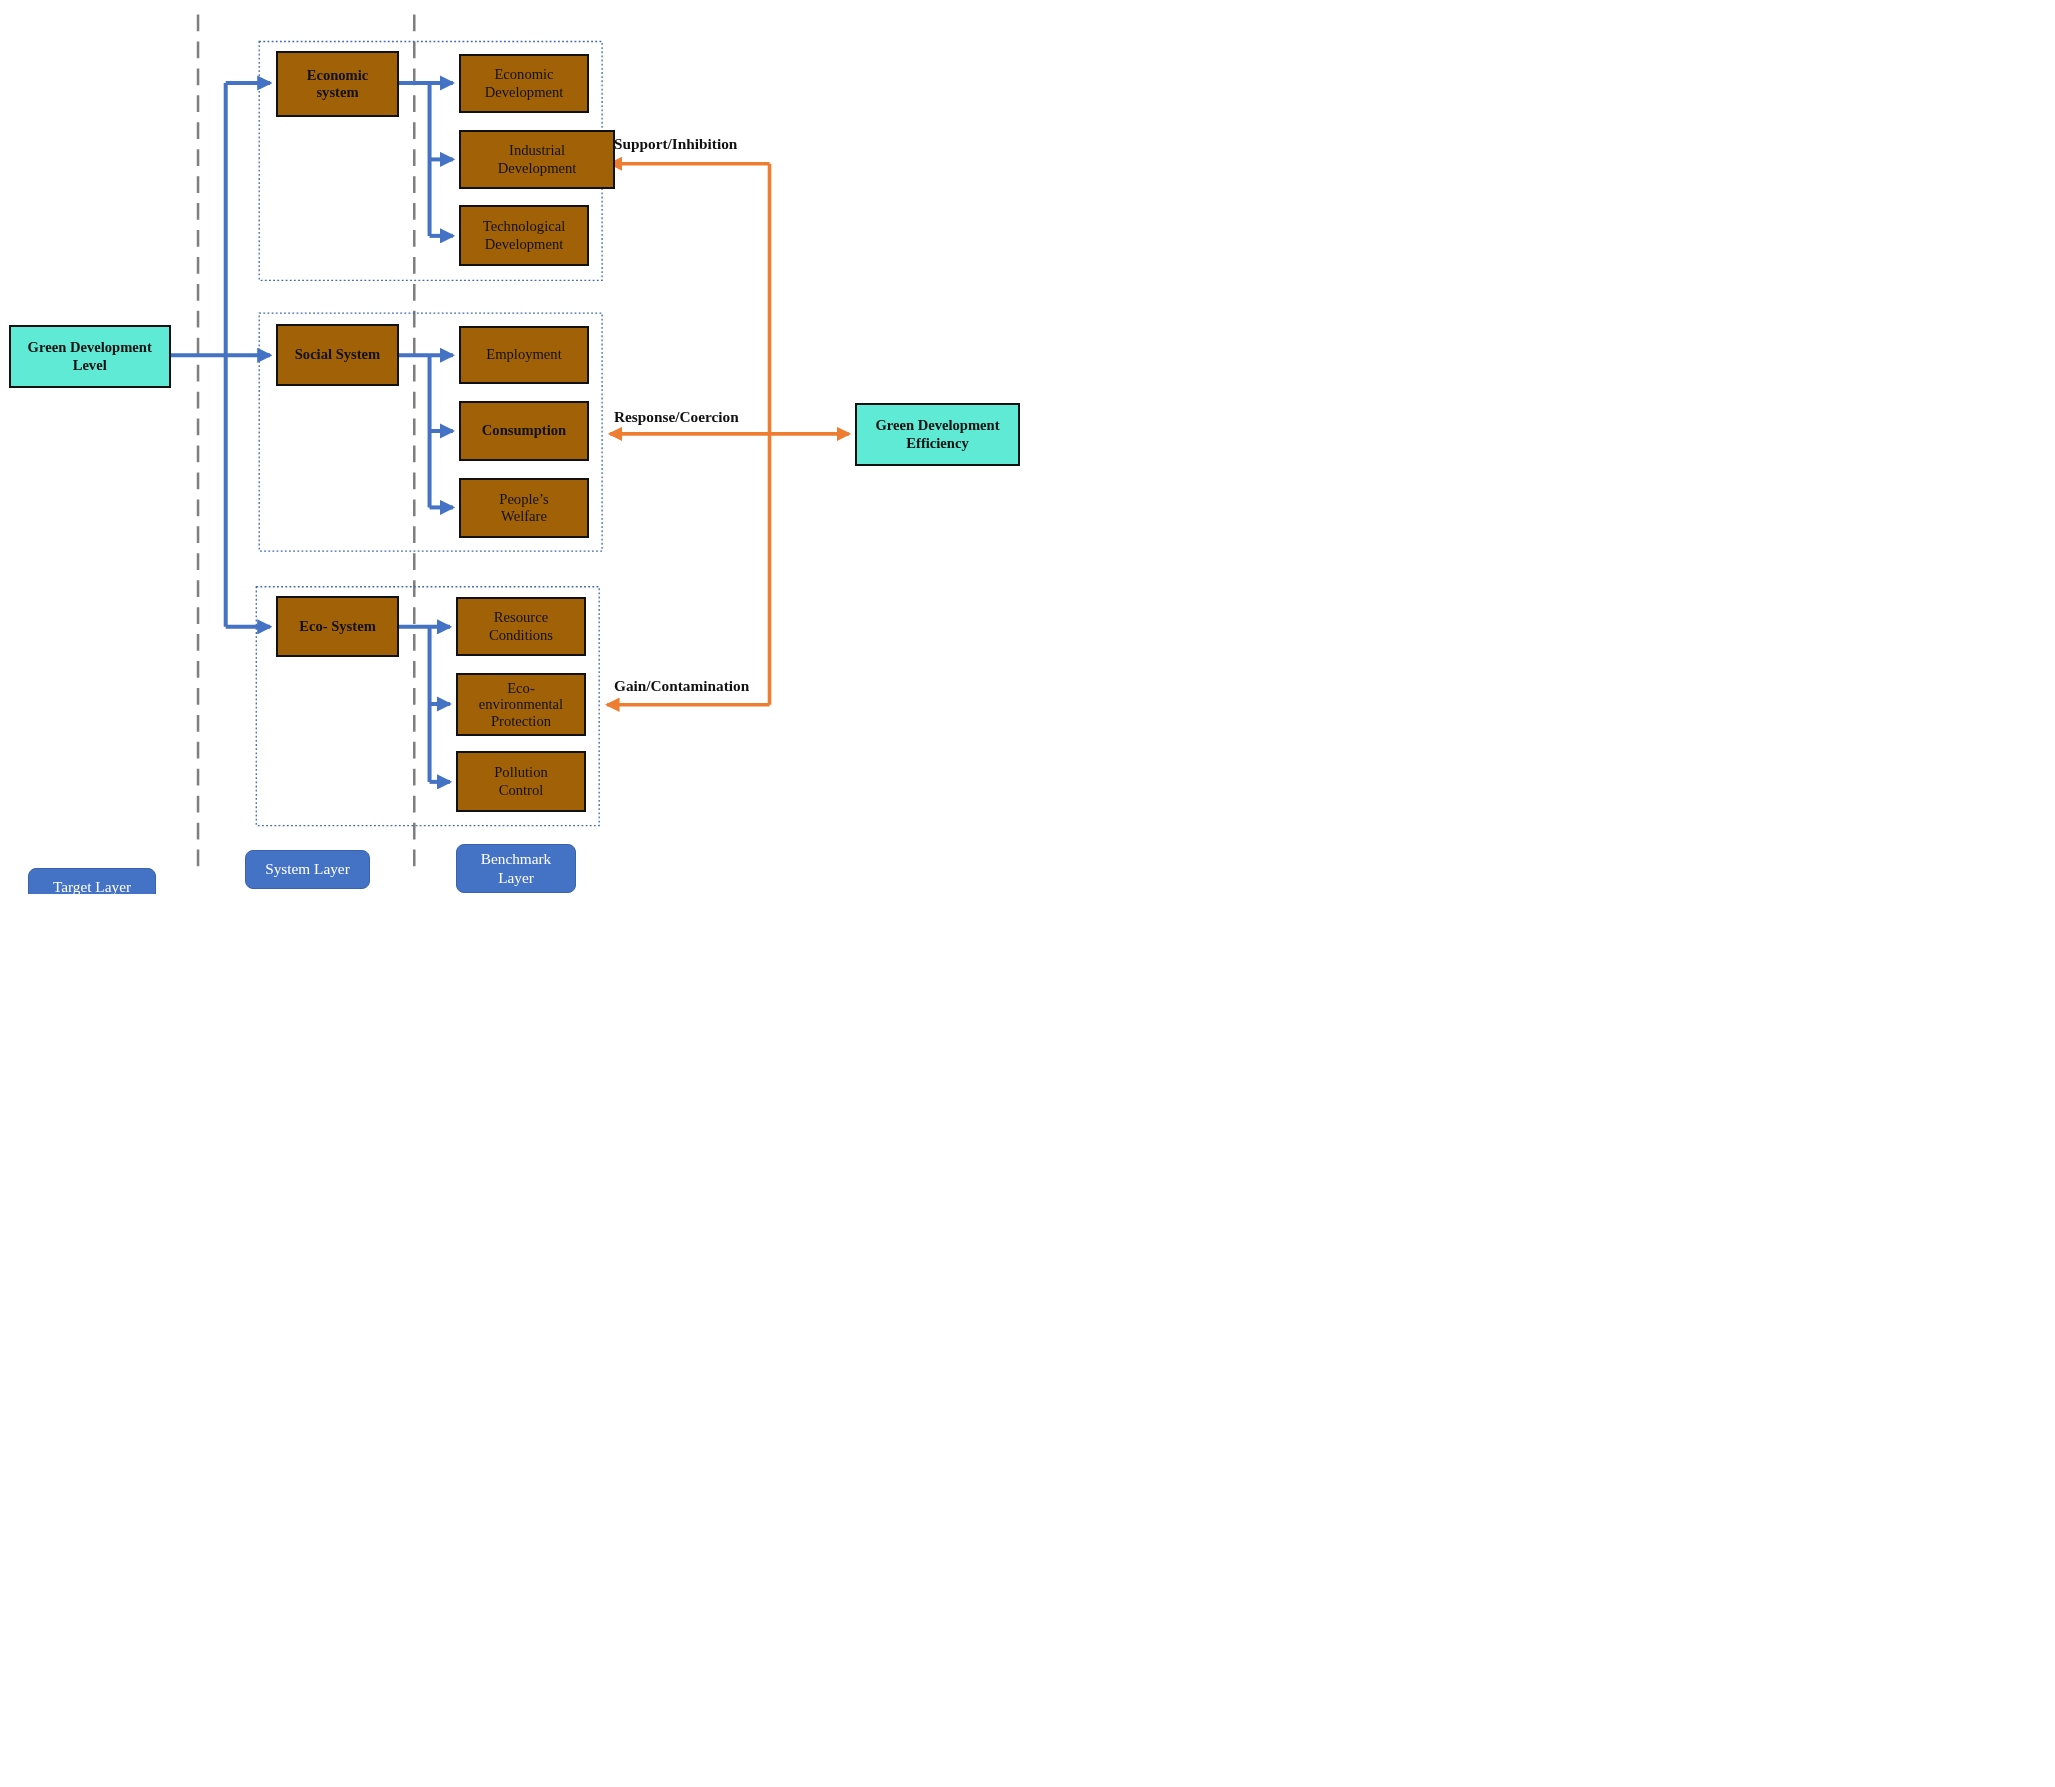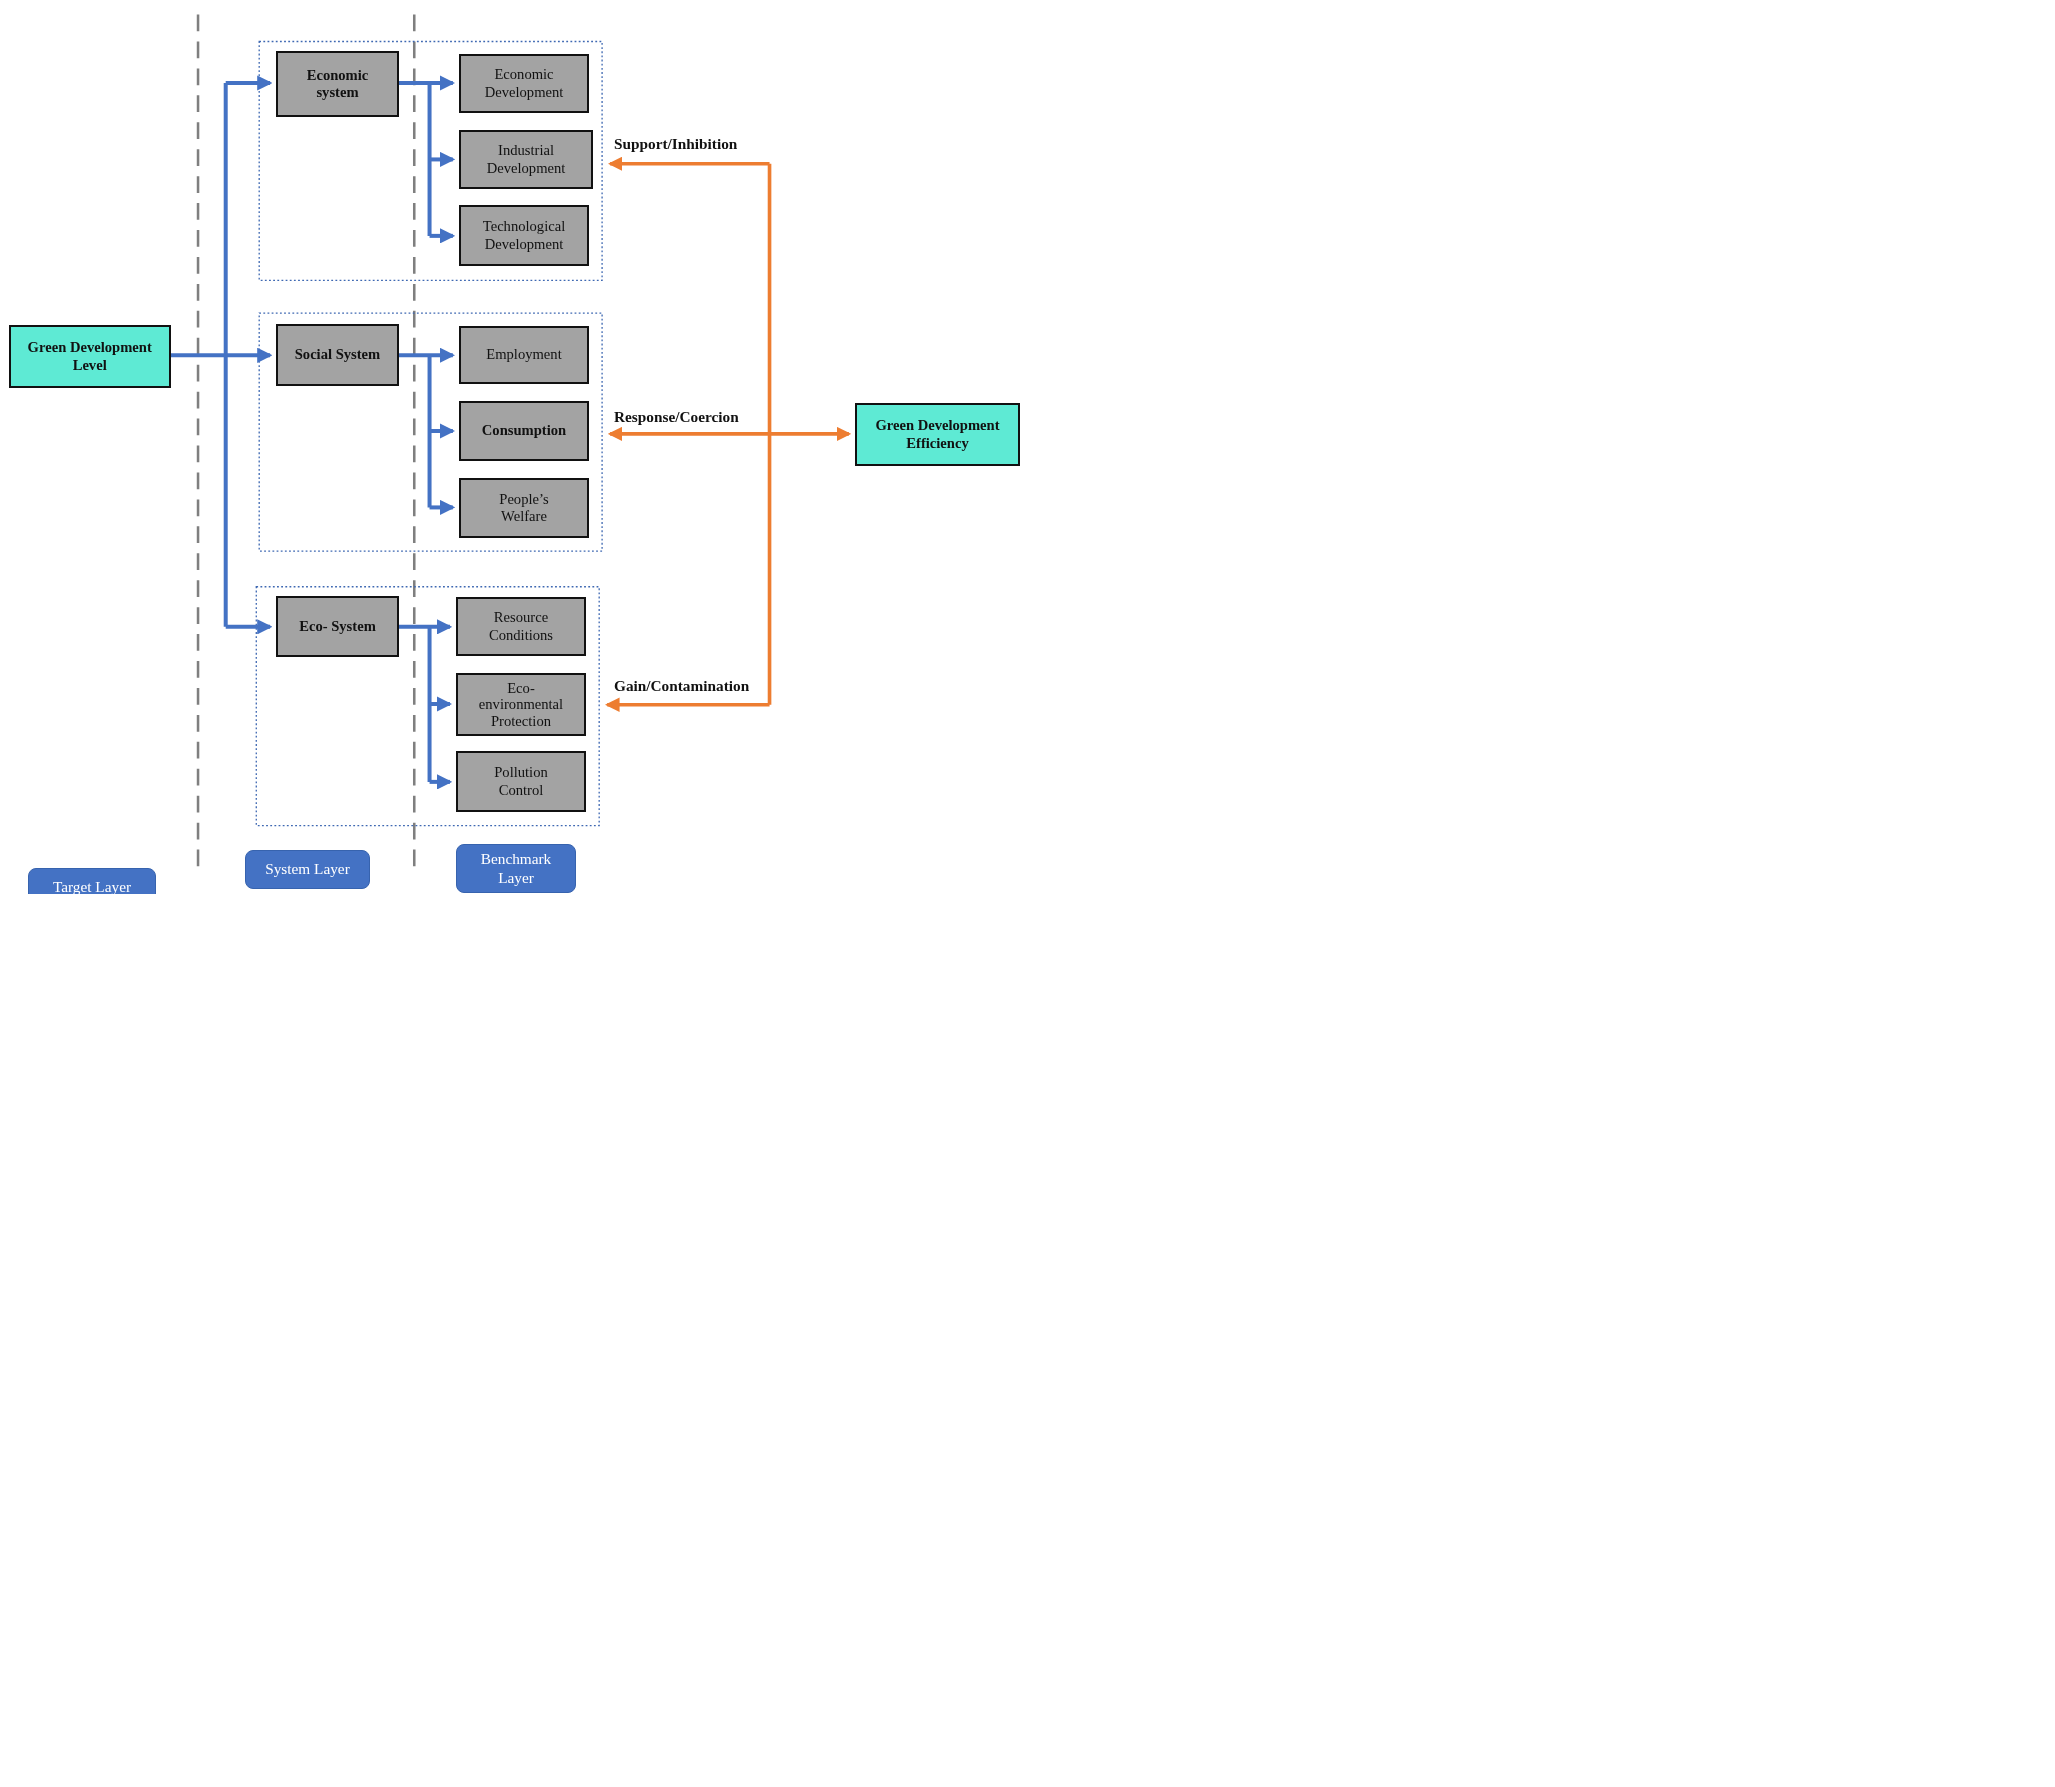--- a/index.html
+++ b/index.html
@@ -6,21 +6,21 @@
   .canvas{
     position:relative;
     width:1028px;height:894px;
     background:#ffffff;
     font-family:"Liberation Serif","DejaVu Serif",serif;
     overflow:hidden;
   }
   .svglayer{position:absolute;left:0;top:0;width:100%;height:100%;}
   .node{
     position:absolute;
-    background:#a3a3a3;
+    background:#a16207;
     border:2.2px solid #111111;
     display:flex;align-items:center;justify-content:center;
     text-align:center;
     font-size:14.6px;color:#111111;
     line-height:1.18;
     white-space:pre-line;
     box-sizing:border-box;
     z-index:3;
   }
   .bold{font-weight:bold;}
@@ -95,21 +95,21 @@
   <div class="node green" style="left:8.7px;top:325px;width:162px;height:63px;">Green Development
 Level</div>
 
   <div class="node bold" style="left:276px;top:51px;width:123px;height:66px;">Economic
 system</div>
   <div class="node bold" style="left:276px;top:324px;width:123px;height:62px;">Social System</div>
   <div class="node bold" style="left:276px;top:596px;width:123px;height:61px;">Eco- System</div>
 
   <div class="node" style="left:459px;top:54px;width:130px;height:59px;">Economic
 Development</div>
-  <div class="node" style="left:459px;top:130px;width:134px;height:59px;">Industrial
+  <div class="node" style="left:459px;top:130px;width:156px;height:59px;">Industrial
 Development</div>
   <div class="node" style="left:459px;top:205px;width:130px;height:61px;">Technological
 Development</div>
 
   <div class="node" style="left:459px;top:326px;width:130px;height:58px;">Employment</div>
   <div class="node" style="left:459px;top:401px;width:130px;height:60px;font-weight:bold;">Consumption</div>
   <div class="node" style="left:459px;top:478px;width:130px;height:60px;">People’s
 Welfare</div>
 
   <div class="node" style="left:456px;top:597px;width:130px;height:59px;">Resource

